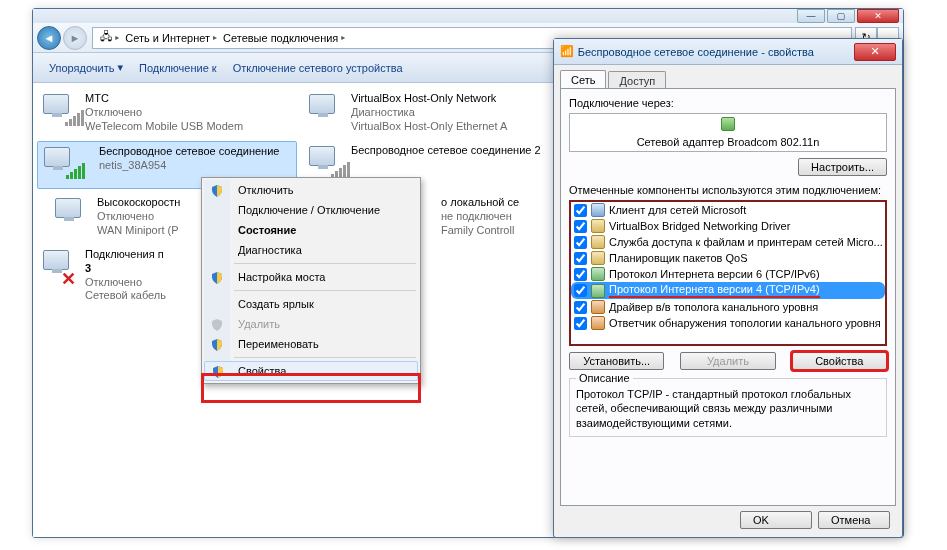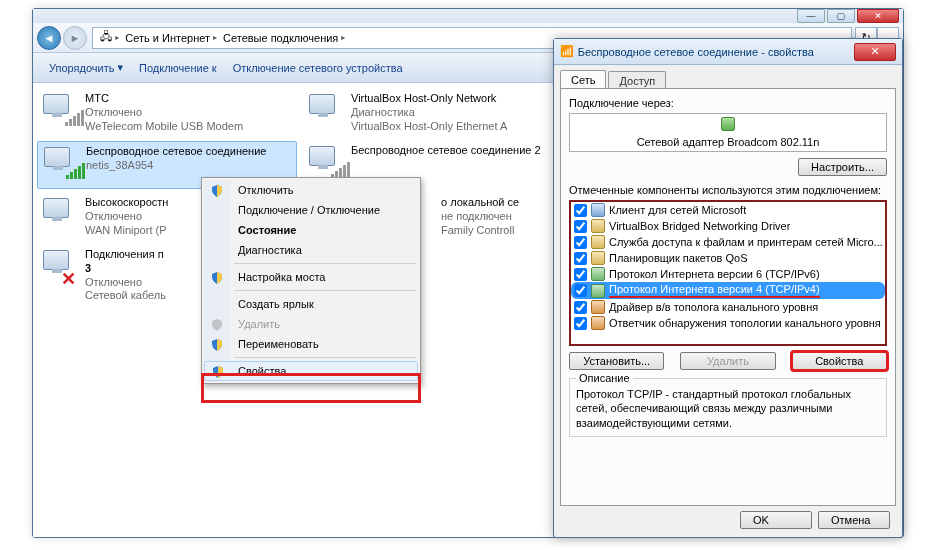--- a/index.html
+++ b/index.html
@@ -157,21 +157,21 @@
       <div class="ico">
           <div class="screen"></div>
         </div>
       <div class="txt">
         <div class="name">VirtualBox Host-Only Network</div>
         <div class="status">Диагностика</div>
         <div class="dev">VirtualBox Host-Only Ethernet A</div>
       </div>
     </div>
 
-    <div class="conn sel" style="left:4px;top:58px;">
+    <div class="conn sel" style="left:4px;top:58px;gap:13px;">
       <div class="ico">
           <div class="screen"></div>
           <div class="bars">
             <span></span>
             <span></span>
             <span></span>
             <span></span>
             <span></span>
           </div>
         </div>
@@ -190,21 +190,21 @@
             <span></span>
             <span></span>
             <span></span>
           </div>
         </div>
       <div class="txt">
         <div class="name">Беспроводное сетевое соединение 2</div>
       </div>
     </div>
 
-    <div class="conn" style="left:4px;top:110px;width:160px;">
+    <div class="conn" style="left:16px;top:110px;width:160px;">
       <div class="ico">
           <div class="screen"></div>
         </div>
       <div class="txt">
         <div class="name">Высокоскоростн</div>
         <div class="status">Отключено</div>
         <div class="dev">WAN Miniport (P</div>
       </div>
     </div>
 

